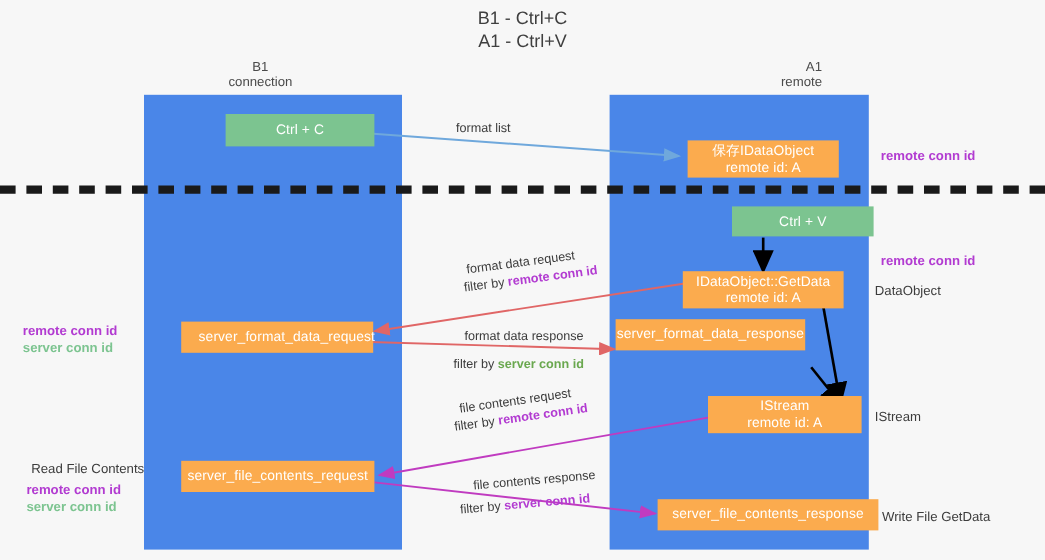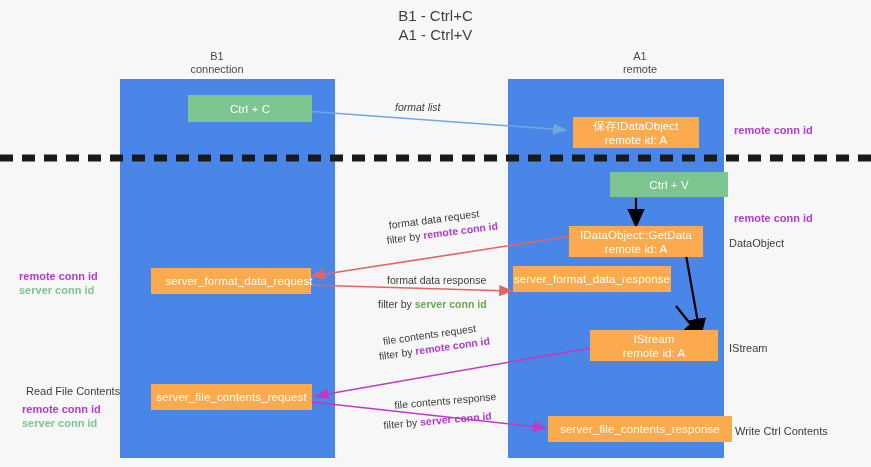--- a/index.html
+++ b/index.html
@@ -60,21 +60,21 @@
 
   <div class="title">
     <div>B1 - Ctrl+C</div>
     <div>A1 - Ctrl+V</div>
   </div>
 
   <div class="colhead" style="left:152px;top:50px;width:130px;">
     <span class="l1">B1</span>
     <span class="l2">connection</span>
   </div>
-  <div class="colhead" style="left:575px;top:50px;width:130px;">
+  <div class="colhead" style="left:555px;top:50px;width:130px;text-align:right;">
     <span class="l1">A1</span>
     <span class="l2">remote</span>
   </div>
 
   <div class="lane" style="left:120px;top:79px;width:215px;height:379px;"></div>
   <div class="lane" style="left:508px;top:79px;width:216px;height:379px;"></div>
 
   <svg class="overlay" viewBox="0 0 871 467">
     <defs>
       <marker id="ah-blue" markerWidth="9" markerHeight="7" refX="8" refY="3.5" orient="auto">
@@ -142,21 +142,21 @@
   </div>
 
   <div class="box orange" style="left:151px;top:384px;width:161px;height:26px;">
     <span>server_file_contents_request</span>
   </div>
 
   <div class="box orange" style="left:548px;top:416px;width:184px;height:26px;">
     <span>server_file_contents_response</span>
   </div>
 
-  <div class="elabel" style="left:395px;top:101px;font-style:italic;">
+  <div class="elabel" style="left:380px;top:101px;">
     <span>format list</span>
   </div>
 
   <div class="elabel" style="left:388px;top:219px;transform:rotate(-7.5deg);transform-origin:left top;">
     <span>format data request</span>
   </div>
   <div class="elabel" style="left:386px;top:234px;transform:rotate(-7.5deg);transform-origin:left top;">
     <span>filter by </span><b class="purple">remote conn id</b>
   </div>
 
@@ -191,21 +191,21 @@
 
   <div class="anno" style="left:729px;top:236px;">
     <span class="plain">DataObject</span>
   </div>
 
   <div class="anno" style="left:729px;top:341px;">
     <span class="plain">IStream</span>
   </div>
 
   <div class="anno" style="left:735px;top:424px;">
-    <span class="plain">Write Ctrl Contents</span>
+    <span class="plain">Write File GetData</span>
   </div>
 
   <div class="anno" style="left:19px;top:269px;">
     <div class="purple">remote conn id</div>
     <div class="green">server conn id</div>
   </div>
 
   <div class="anno" style="left:26px;top:384px;">
     <span class="plain">Read File Contents</span>
   </div>

